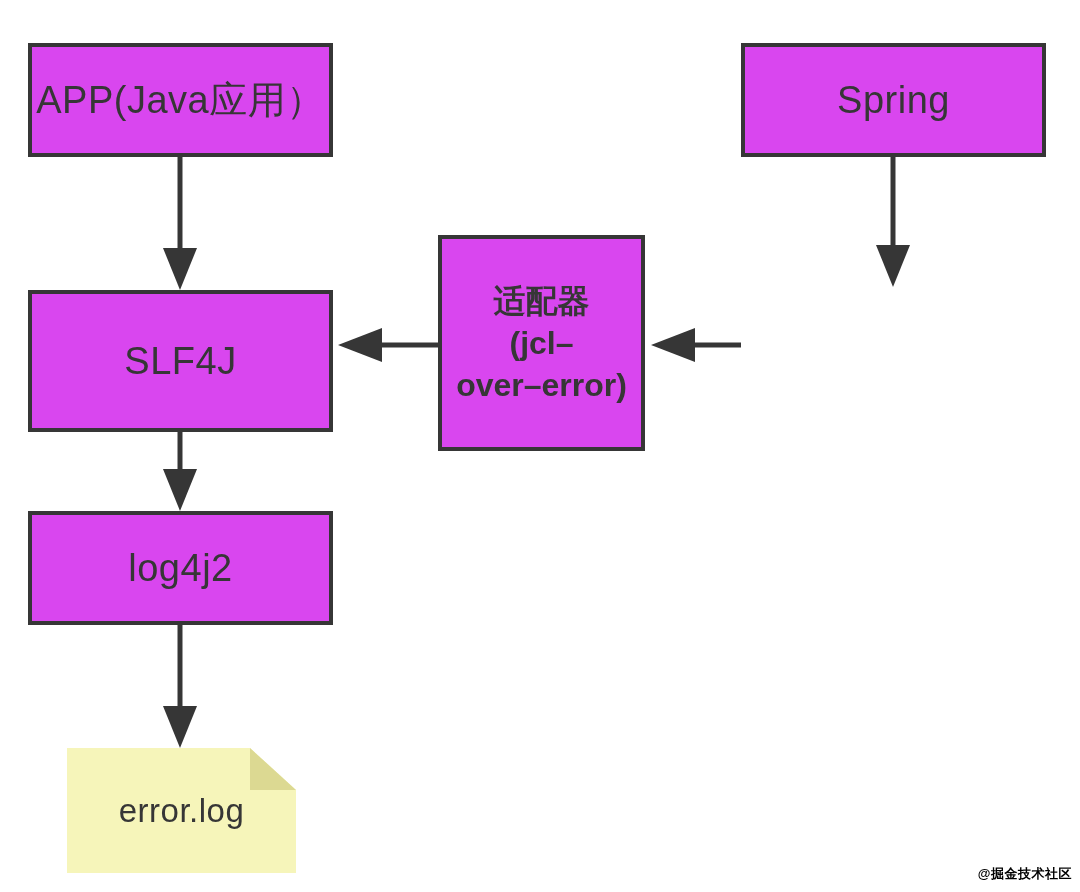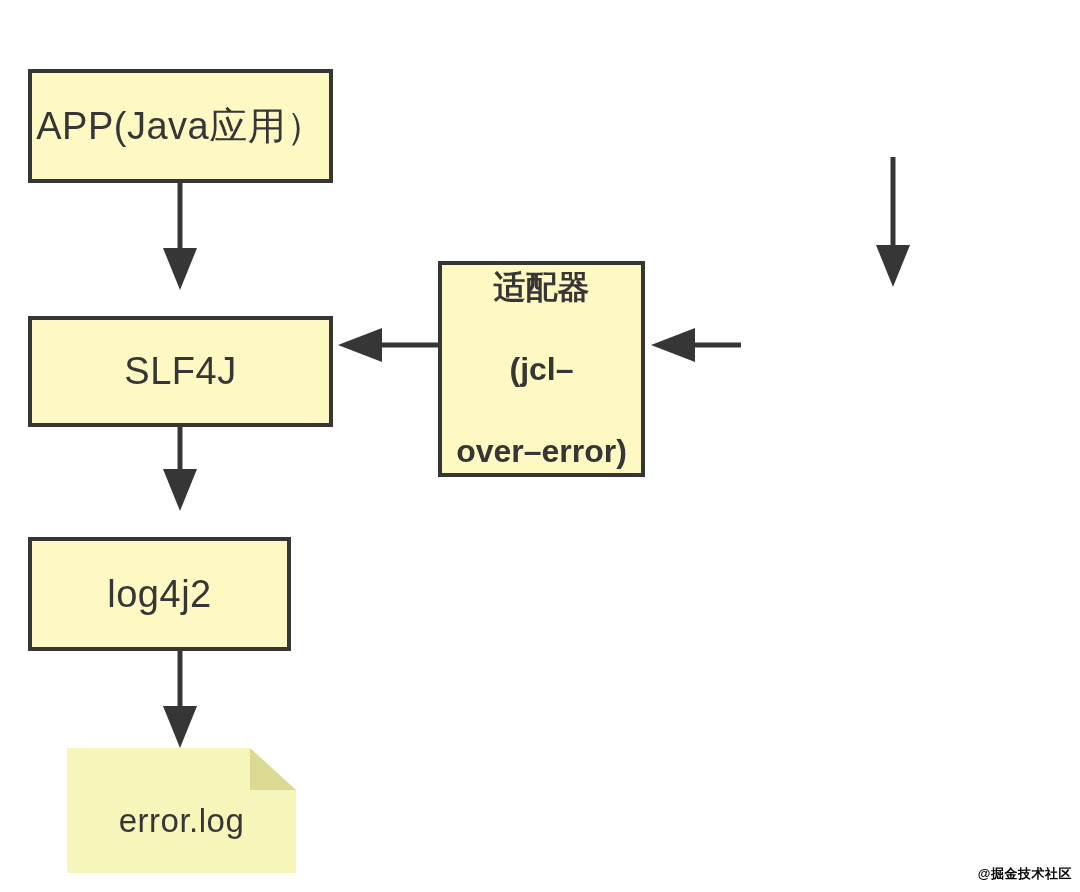--- a/index.html
+++ b/index.html
@@ -16,58 +16,56 @@
     overflow: hidden;
   }
   #edges-svg {
     position: absolute;
     left: 0; top: 0;
     width: 1080px; height: 892px;
   }
   .box {
     position: absolute;
     box-sizing: border-box;
-    background: #fef9c3;
+    background: #d946ef;
     border: 4px solid #363636;
     display: flex;
     align-items: center;
     justify-content: center;
     text-align: center;
-    margin-top: 26px;
   }
   .box-label {
     font-size: 38px;
     font-weight: 400;
     color: #363636;
     letter-spacing: 0.5px;
     white-space: nowrap;
   }
   .adapter-label {
     display: flex;
     flex-direction: column;
     align-items: center;
     line-height: 1.32;
-    gap: 40px;
   }
   .adapter-line {
     font-size: 32px;
     font-weight: 600;
     color: #363636;
     white-space: nowrap;
   }
   #box-app     { left: 28px;  top: 43px;  width: 305px; height: 114px; }
   #box-spring  { left: 741px; top: 43px;  width: 305px; height: 114px; }
   #box-adapter { left: 438px; top: 235px; width: 207px; height: 216px; }
-  #box-slf4j   { left: 28px;  top: 290px; width: 305px; height: 111px; }
+  #box-slf4j   { left: 28px;  top: 290px; width: 305px; height: 142px; }
   #box-jcl     { left: 741px; top: 287px; width: 305px; height: 113px; }
-  #box-log4j2  { left: 28px;  top: 511px; width: 263px; height: 114px; }
+  #box-log4j2  { left: 28px;  top: 511px; width: 305px; height: 114px; }
   #note-errorlog-label {
     position: absolute;
     left: 67px; top: 748px;
-    width: 229px; height: 145px;
+    width: 229px; height: 125px;
     display: flex;
     align-items: center;
     justify-content: center;
     font-size: 33px;
     color: #363636;
     letter-spacing: 0.5px;
   }
   #watermark {
     position: absolute;
     right: 8px;
@@ -104,20 +102,23 @@
     <polygon points="163,469 197,469 180,511" fill="#363636"></polygon>
 
     <line x1="180" y1="625" x2="180" y2="708" stroke-width="5" stroke="#363636"></line>
     <polygon points="163,706 197,706 180,748" fill="#363636"></polygon>
   </svg>
 
   <div class="box" id="box-app">
     <span class="box-label">APP(Java应用）</span>
   </div>
 
+  <div class="box" id="box-spring">
+    <span class="box-label">Spring</span>
+  </div>
 
   <div class="box" id="box-adapter">
     <span class="adapter-label">
       <span class="adapter-line">适配器</span>
       <span class="adapter-line">(jcl–</span>
       <span class="adapter-line">over–error)</span>
     </span>
   </div>
 
   <div class="box" id="box-slf4j">

